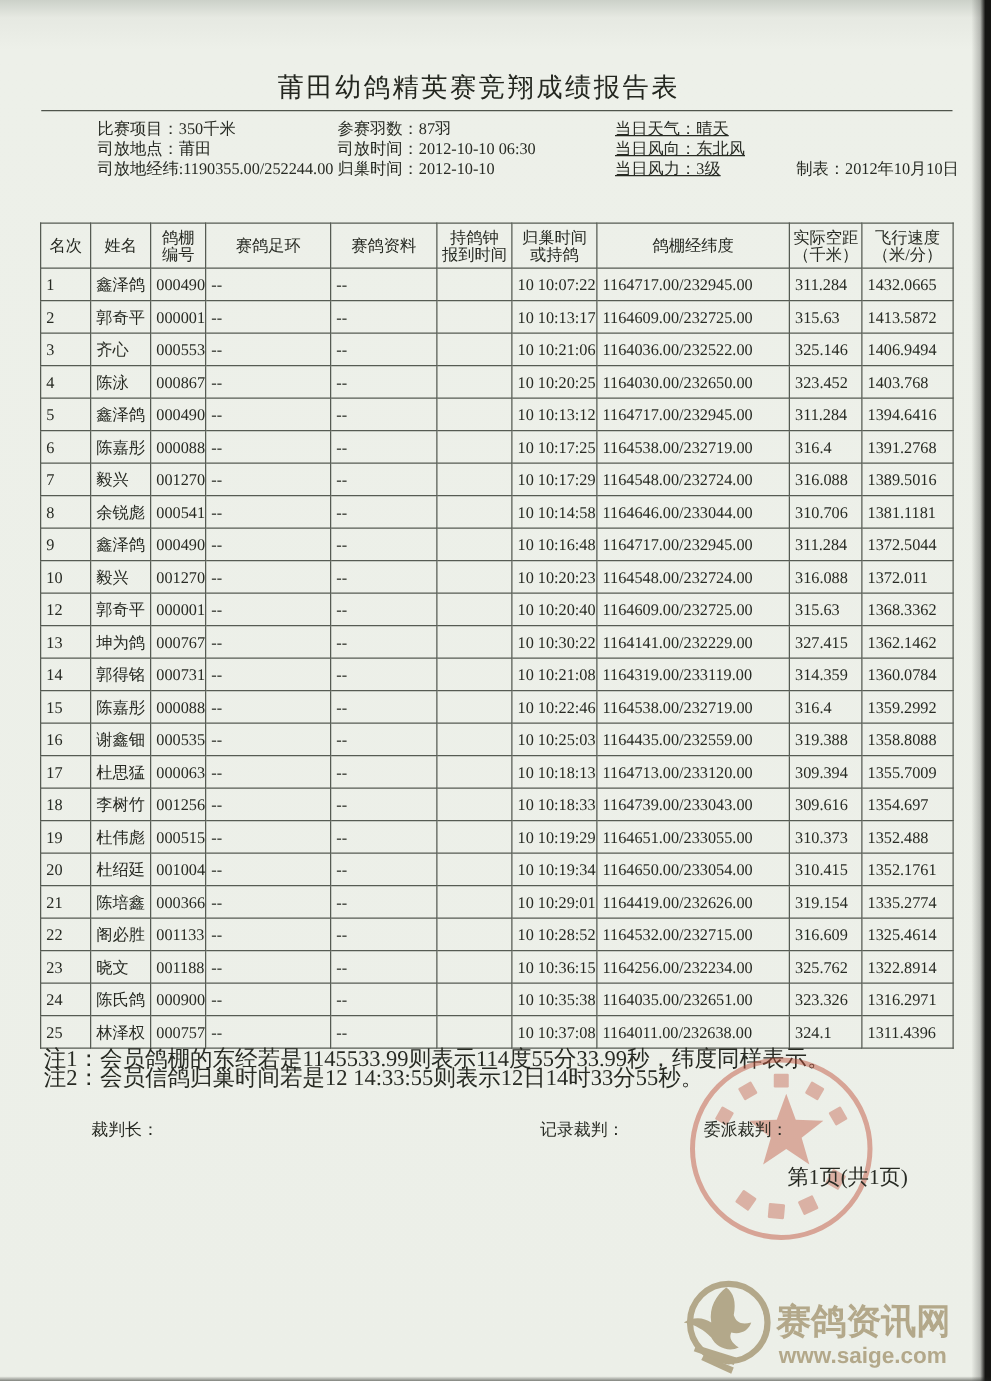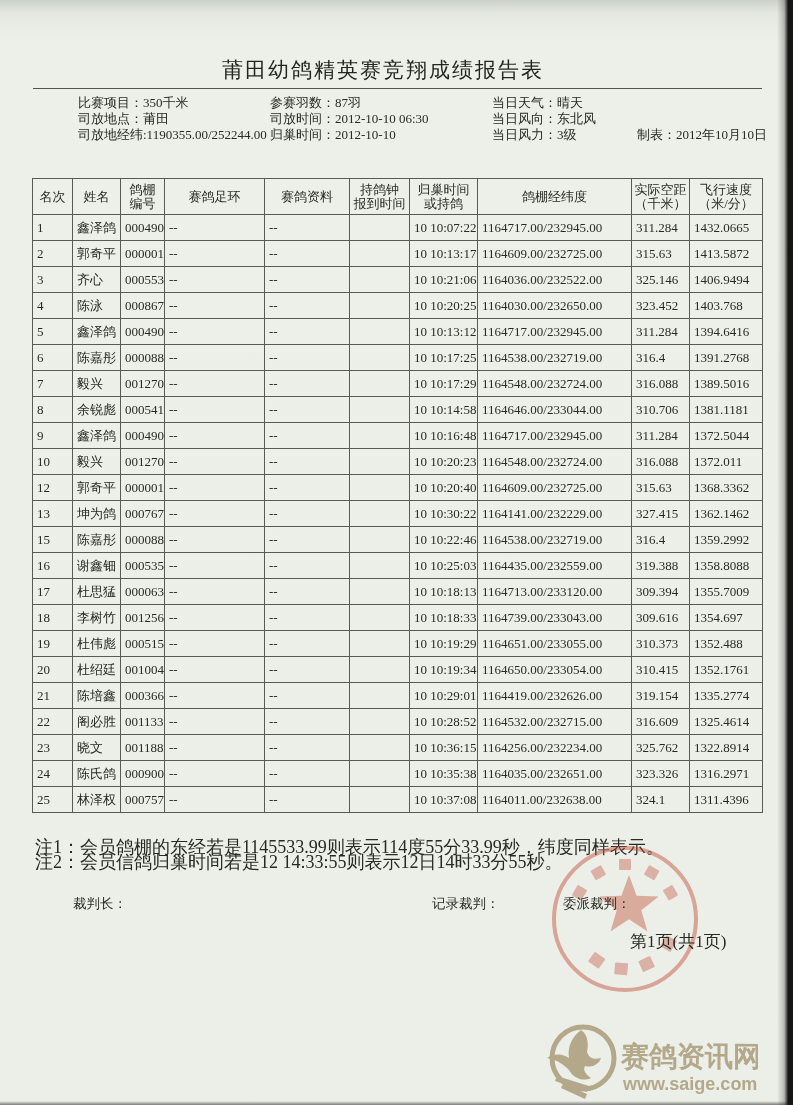--- a/index.html
+++ b/index.html
@@ -21,21 +21,21 @@
   .edge-bottom{position:absolute;left:0;bottom:0;width:100%;height:4px;
     background:linear-gradient(180deg,rgba(30,32,28,0),rgba(30,32,28,.55));z-index:9;}
 
   .title{position:absolute;top:56px;left:33px;width:700px;text-align:center;
     font-size:21px;font-weight:normal;letter-spacing:2px;color:#23261f;}
   .title-rule{position:absolute;top:88px;left:33px;width:729px;height:0;
     border-top:1.5px solid #4f544c;}
 
   .info span{position:absolute;font-size:13px;white-space:nowrap;color:#272a23;}
   .r1{top:94px;} .r2{top:110px;} .r3{top:126px;}
-  .c1{left:46px;margin-left:32px;} .c2{left:270px;} .c3{left:492px;} .c4{left:637px;}
+  .c1{left:46px;margin-left:32px;} .c2{left:270px;} .c3{left:492px;text-decoration:underline;} .c4{left:637px;}
 
   table.results{position:absolute;left:32px;top:150px;width:730px;
     border-collapse:collapse;table-layout:fixed;margin-top:28px;}
   table.results th,table.results td{
     border:1px solid #565b53;
     font-weight:normal;
     font-size:13px;
     color:#272a23;
     overflow:hidden;
     white-space:nowrap;
@@ -250,20 +250,32 @@
           <td>000767</td>
           <td>--</td>
           <td>--</td>
           <td></td>
           <td>10 10:30:22</td>
           <td>1164141.00/232229.00</td>
           <td>327.415</td>
           <td>1362.1462</td>
         </tr>
         <tr>
+          <td>14</td>
+          <td>郭得铭</td>
+          <td>000731</td>
+          <td>--</td>
+          <td>--</td>
+          <td></td>
+          <td>10 10:21:08</td>
+          <td>1164319.00/233119.00</td>
+          <td>314.359</td>
+          <td>1360.0784</td>
+        </tr>
+        <tr>
           <td>15</td>
           <td>陈嘉彤</td>
           <td>000088</td>
           <td>--</td>
           <td>--</td>
           <td></td>
           <td>10 10:22:46</td>
           <td>1164538.00/232719.00</td>
           <td>316.4</td>
           <td>1359.2992</td>

